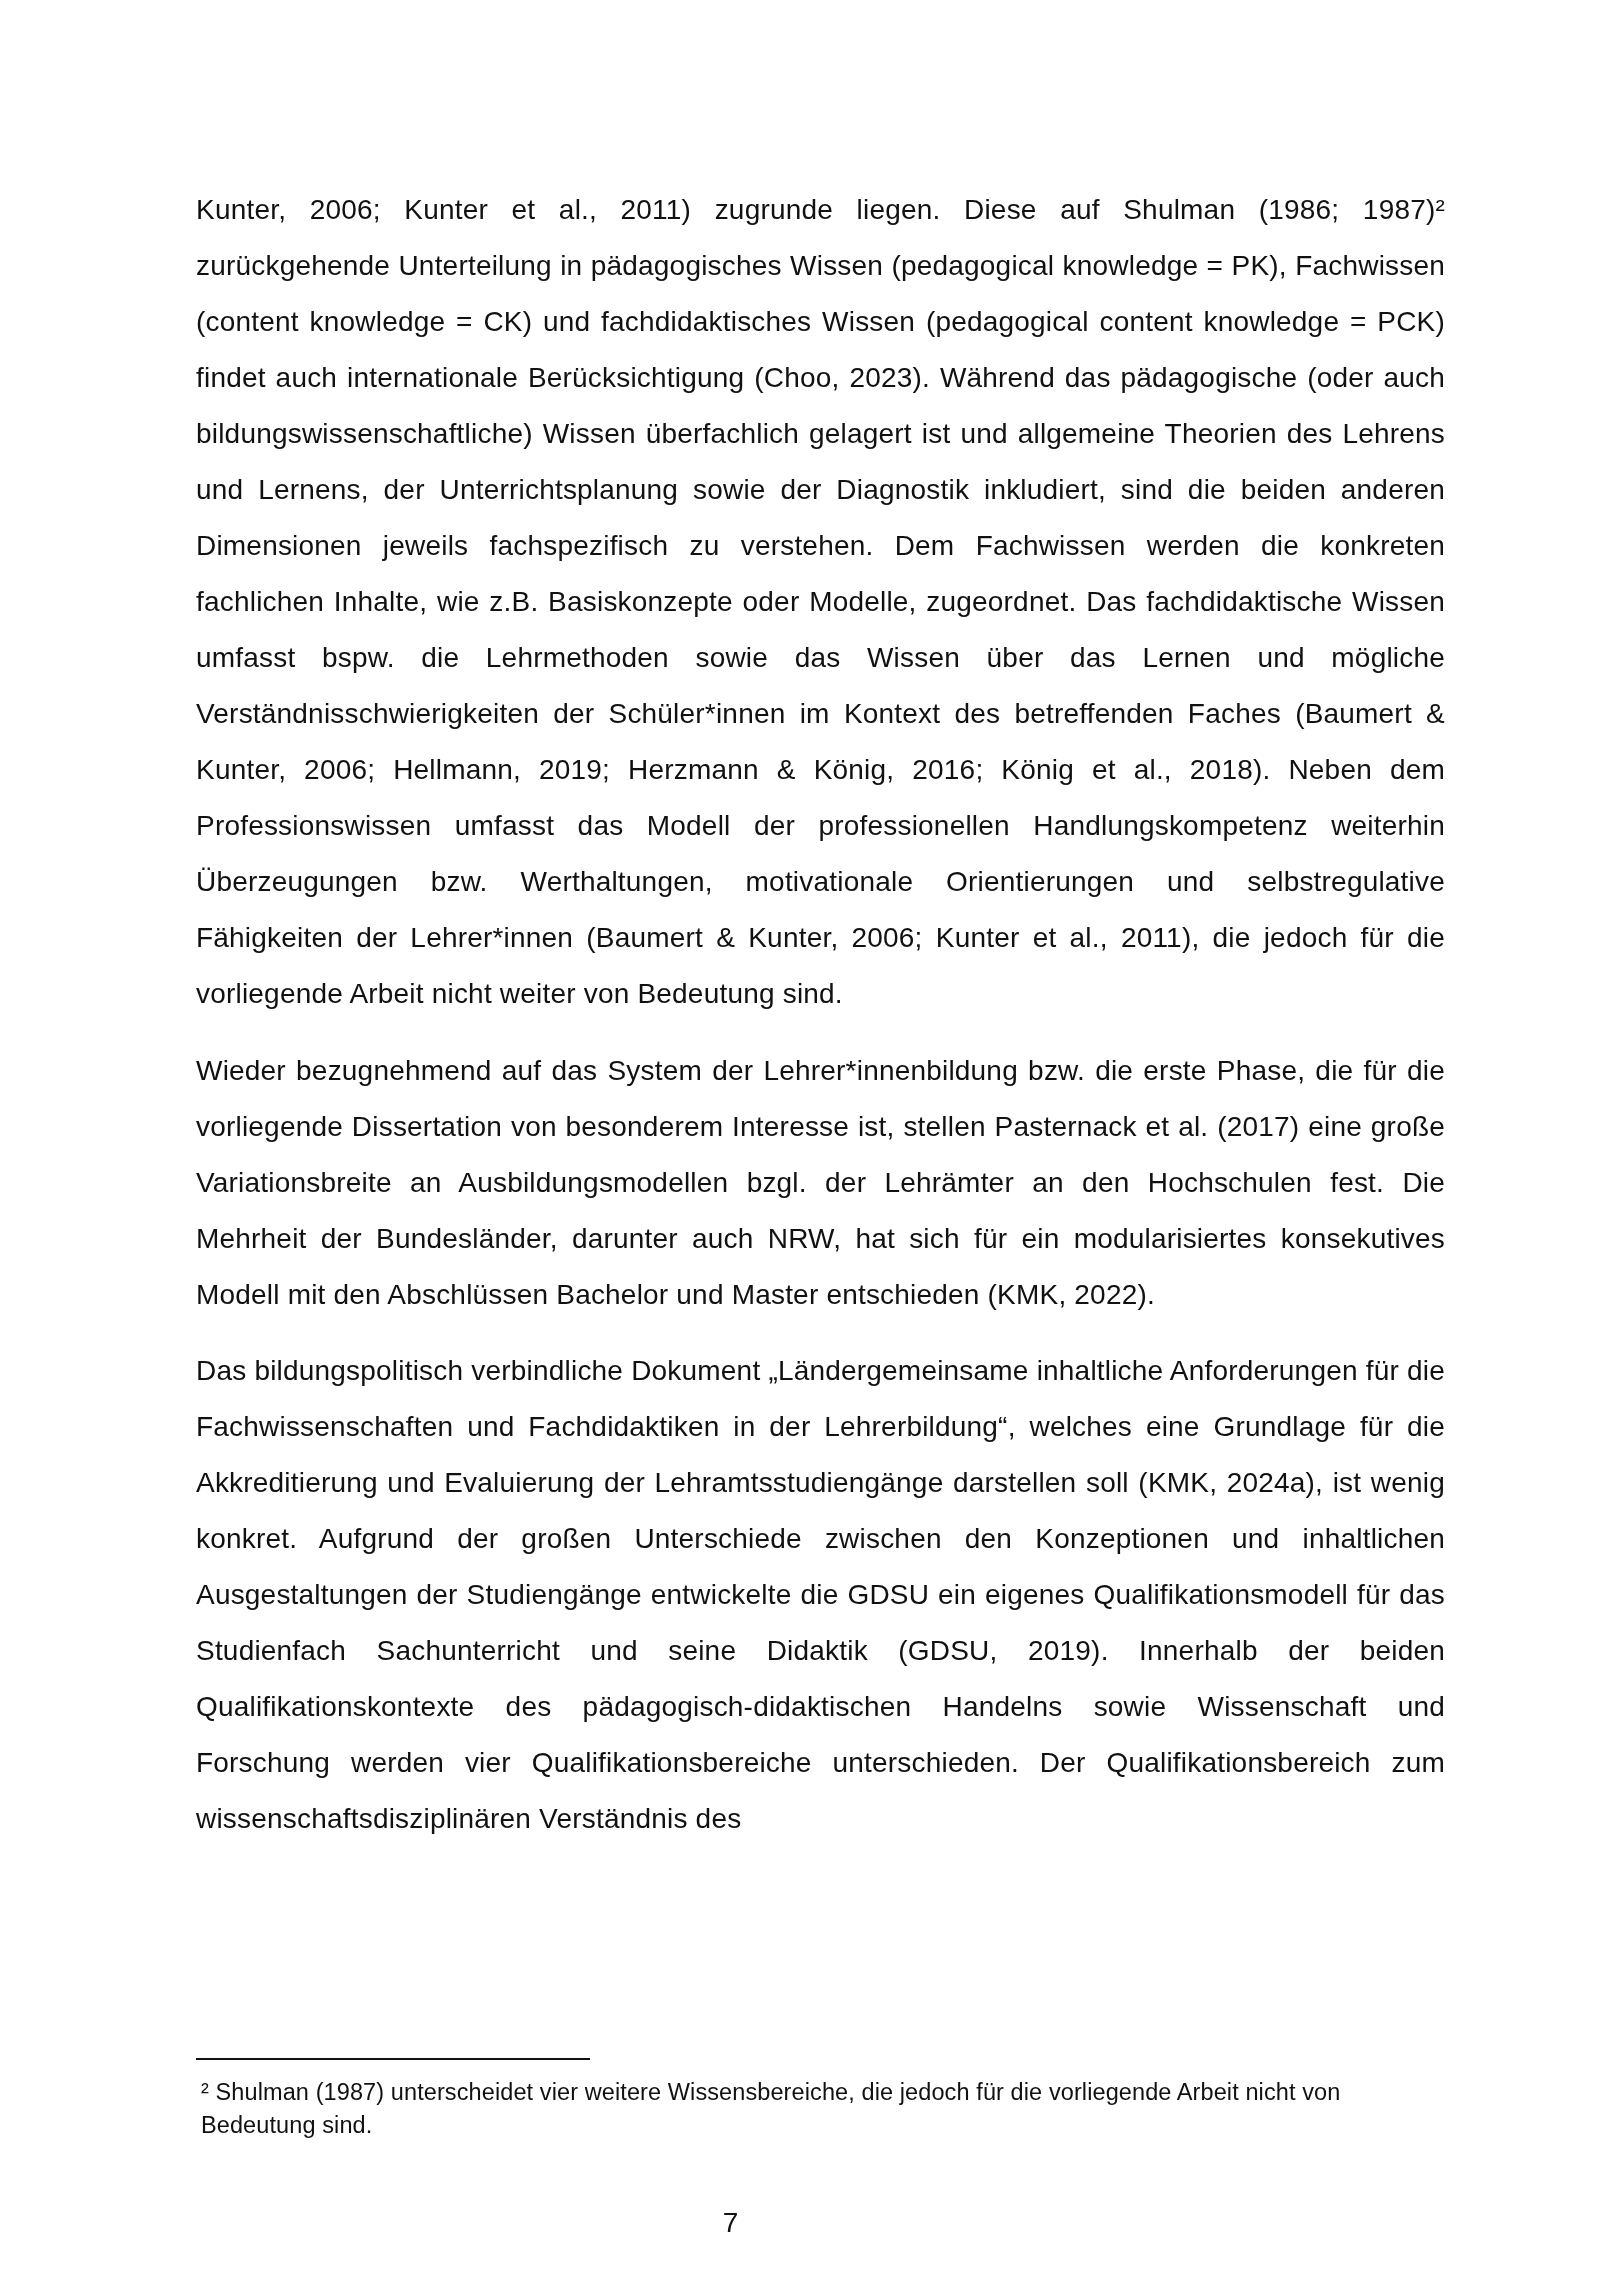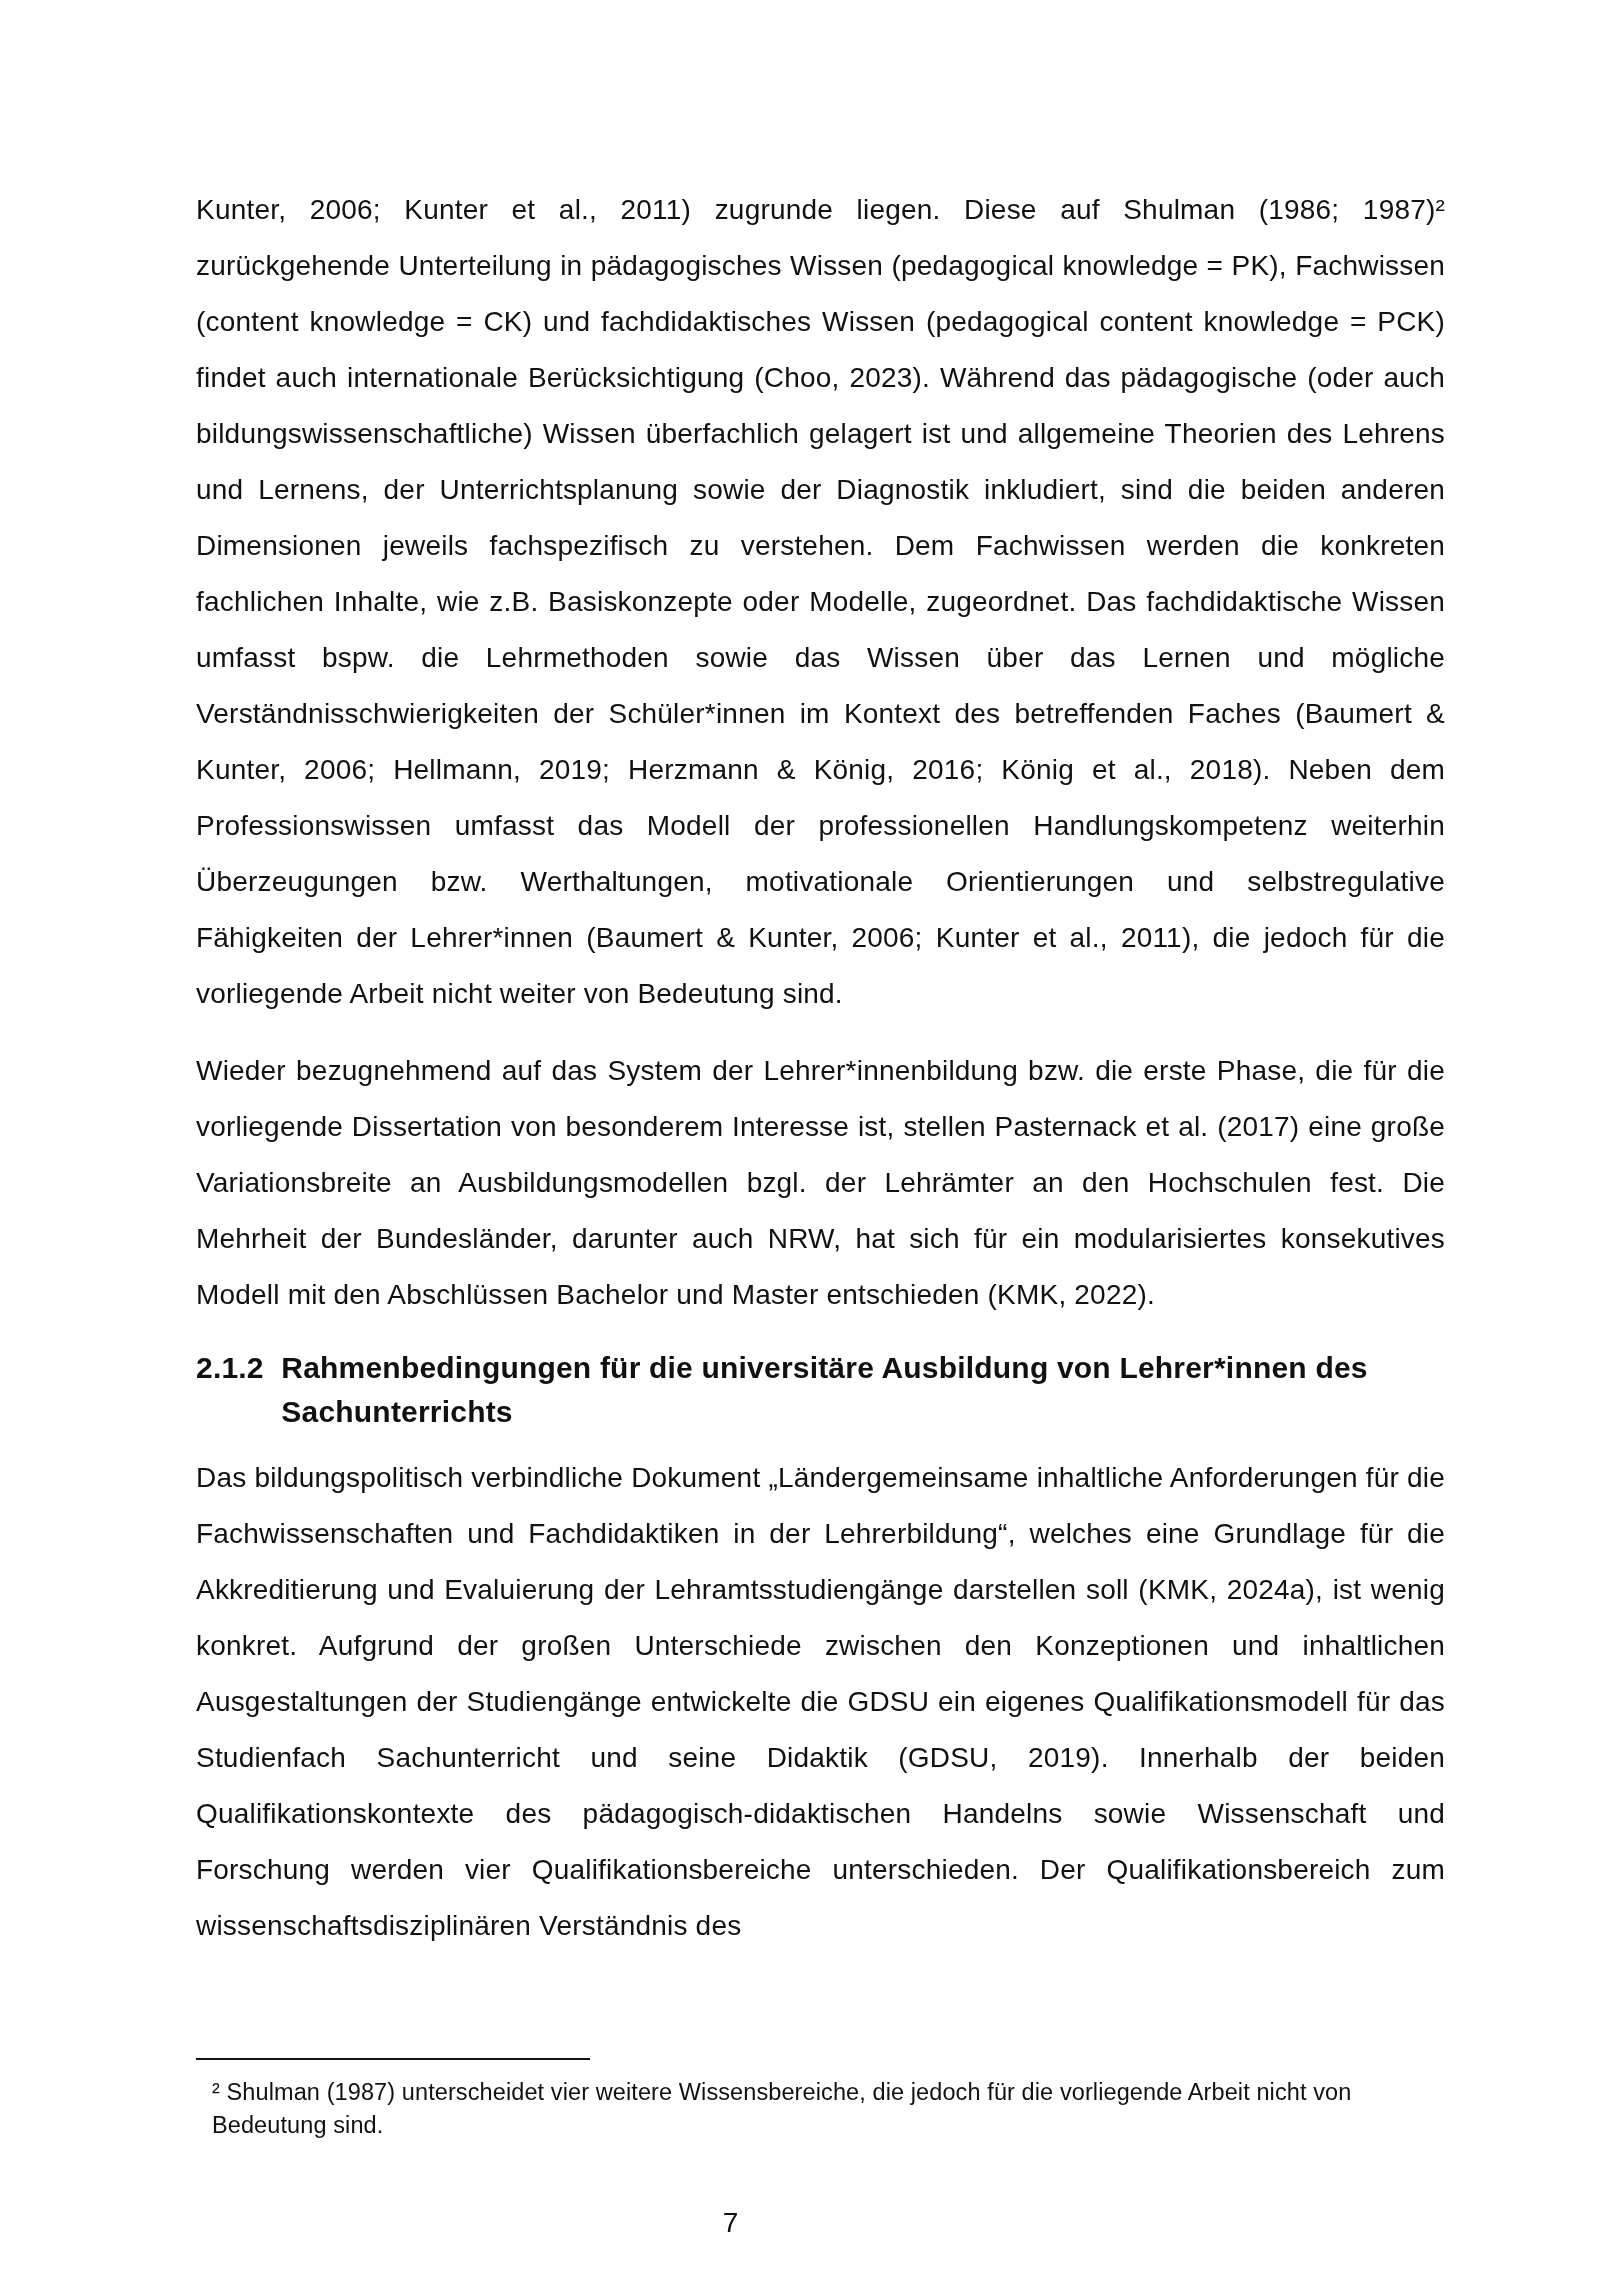--- a/index.html
+++ b/index.html
@@ -54,21 +54,21 @@
     width: 1249px;
     background: #ffffff;
   }
   .footnote-rule {
     width: 394px;
     height: 2px;
     background: #111111;
     margin: 0 0 15.7px 0;
   }
   .footnote {
-    margin: 16px;
+    margin: 5px;
     font-size: 23.5px;
     line-height: 33px;
     text-align: left;
     letter-spacing: 0.1px;
   }
   .page-number {
     position: absolute;
     top: 2207px;
     left: 0;
     width: 100%;
@@ -80,24 +80,20 @@
 <body>
 
 <div class="page">
 
   <div class="content">
 
     <p class="body-par">Kunter, 2006; Kunter et al., 2011) zugrunde liegen. Diese auf Shulman (1986; 1987)² zurückgehende Unterteilung in pädagogisches Wissen (pedagogical knowledge = PK), Fachwissen (content knowledge = CK) und fachdidaktisches Wissen (pedagogical content knowledge = PCK) findet auch internationale Berücksichtigung (Choo, 2023). Während das pädagogische (oder auch bildungswissenschaftliche) Wissen überfachlich gelagert ist und allgemeine Theorien des Lehrens und Lernens, der Unterrichtsplanung sowie der Diagnostik inkludiert, sind die beiden anderen Dimensionen jeweils fachspezifisch zu verstehen. Dem Fachwissen werden die konkreten fachlichen Inhalte, wie z.B. Basiskonzepte oder Modelle, zugeordnet. Das fachdidaktische Wissen umfasst bspw. die Lehrmethoden sowie das Wissen über das Lernen und mögliche Verständnisschwierigkeiten der Schüler*innen im Kontext des betreffenden Faches (Baumert &amp; Kunter, 2006; Hellmann, 2019; Herzmann &amp; König, 2016; König et al., 2018). Neben dem Professionswissen umfasst das Modell der professionellen Handlungskompetenz weiterhin Überzeugungen bzw. Werthaltungen, motivationale Orientierungen und selbstregulative Fähigkeiten der Lehrer*innen (Baumert &amp; Kunter, 2006; Kunter et al., 2011), die jedoch für die vorliegende Arbeit nicht weiter von Bedeutung sind.</p>
 
     <p class="body-par">Wieder bezugnehmend auf das System der Lehrer*innenbildung bzw. die erste Phase, die für die vorliegende Dissertation von besonderem Interesse ist, stellen Pasternack et al. (2017) eine große Variationsbreite an Ausbildungsmodellen bzgl. der Lehrämter an den Hochschulen fest. Die Mehrheit der Bundesländer, darunter auch NRW, hat sich für ein modularisiertes konsekutives Modell mit den Abschlüssen Bachelor und Master entschieden (KMK, 2022).</p>
 
-    <h2 class="heading">
-      <span class="h-num">2.1.2</span>
-      <span class="h-text">Rahmenbedingungen für die universitäre Ausbildung von Lehrer*innen des Sachunterrichts</span>
-    </h2>
 
     <p class="body-par">Das bildungspolitisch verbindliche Dokument „Ländergemeinsame inhaltliche Anforderungen für die Fachwissenschaften und Fachdidaktiken in der Lehrerbildung“, welches eine Grundlage für die Akkreditierung und Evaluierung der Lehramtsstudiengänge darstellen soll (KMK, 2024a), ist wenig konkret. Aufgrund der großen Unterschiede zwischen den Konzeptionen und inhaltlichen Ausgestaltungen der Studiengänge entwickelte die GDSU ein eigenes Qualifikationsmodell für das Studienfach Sachunterricht und seine Didaktik (GDSU, 2019). Innerhalb der beiden Qualifikationskontexte des pädagogisch-didaktischen Handelns sowie Wissenschaft und Forschung werden vier Qualifikationsbereiche unterschieden. Der Qualifikationsbereich zum wissenschaftsdisziplinären Verständnis des</p>
 
   </div>
 
   <div class="footnote-area">
     <div class="footnote-rule"></div>
     <p class="footnote">² Shulman (1987) unterscheidet vier weitere Wissensbereiche, die jedoch für die vorliegende Arbeit nicht von Bedeutung sind.</p>
   </div>
 

